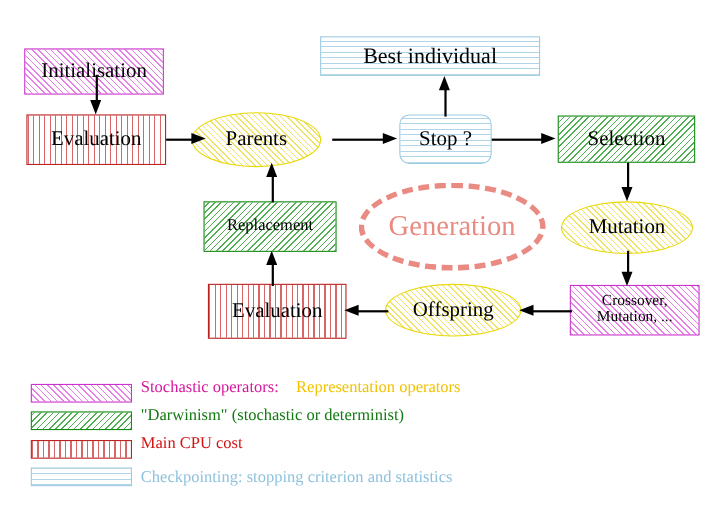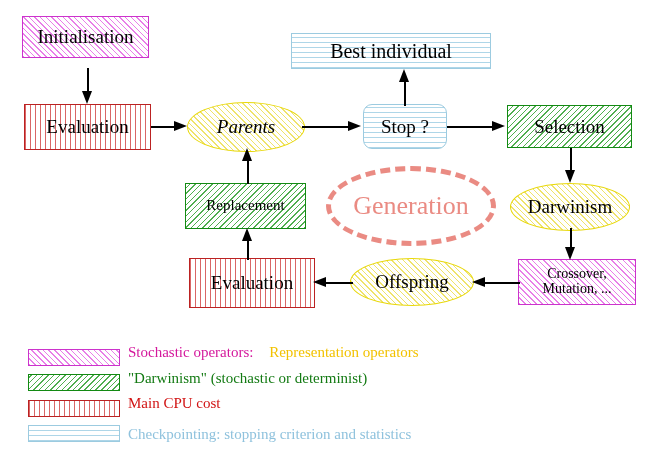--- a/index.html
+++ b/index.html
@@ -124,46 +124,46 @@
   .lt-yellow  { color: #f2c200; }
   .lt-green   { color: #137a13; }
   .lt-red     { color: #d11414; }
   .lt-blue    { color: #8fc2dd; }
 </style>
 </head>
 <body>
 
 <div id="canvas">
 
-  <div class="node fill-magenta" style="left:22px; top:16px; width:127px; height:42px; font-size:19px;">
+  <div class="node fill-magenta" style="left:22px; top:44px; width:127px; height:42px; font-size:19px;">
     <span>Initialisation</span>
   </div>
 
   <div class="node fill-red" style="left:24px; top:104px; width:127px; height:46px; font-size:19px;">
     <span>Evaluation</span>
   </div>
 
-  <div class="node fill-yellow ellipse" style="left:187px; top:102px; width:118px; height:50px; font-size:19px;font-style:italic;">
+  <div class="node fill-yellow ellipse" style="left:174px; top:102px; width:118px; height:50px; font-size:19px;">
     <span>Parents</span>
   </div>
 
   <div class="node fill-blue" style="left:291px; top:33px; width:200px; height:36px; font-size:20px;">
     <span>Best individual</span>
   </div>
 
   <div class="node fill-blue rounded" style="left:363px; top:104px; width:84px; height:45px; font-size:19px;">
     <span>Stop ?</span>
   </div>
 
   <div class="node fill-green" style="left:507px; top:105px; width:125px; height:43px; font-size:19px;">
     <span>Selection</span>
   </div>
 
   <div class="node fill-yellow ellipse" style="left:510px; top:183px; width:120px; height:48px; font-size:19px;">
-    <span>Darwinism</span>
+    <span>Mutation</span>
   </div>
 
   <div class="node fill-magenta" style="left:518px; top:259px; width:118px; height:46px; font-size:14px;">
     <span>Crossover,
 Mutation, ...</span>
   </div>
 
   <div class="node fill-yellow ellipse" style="left:350px; top:258px; width:124px; height:48px; font-size:19px;align-items:center;">
     <span>Offspring</span>
   </div>

